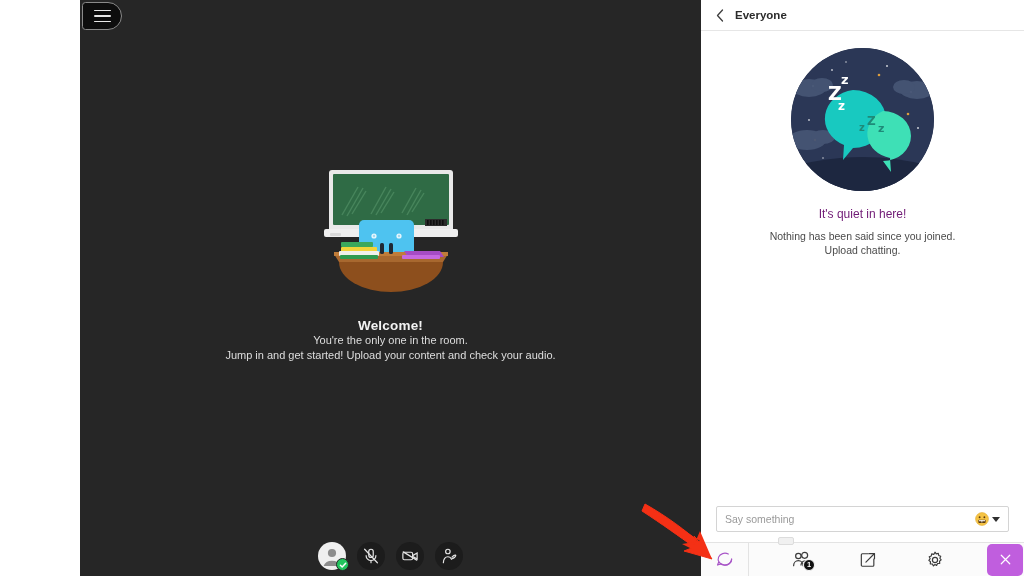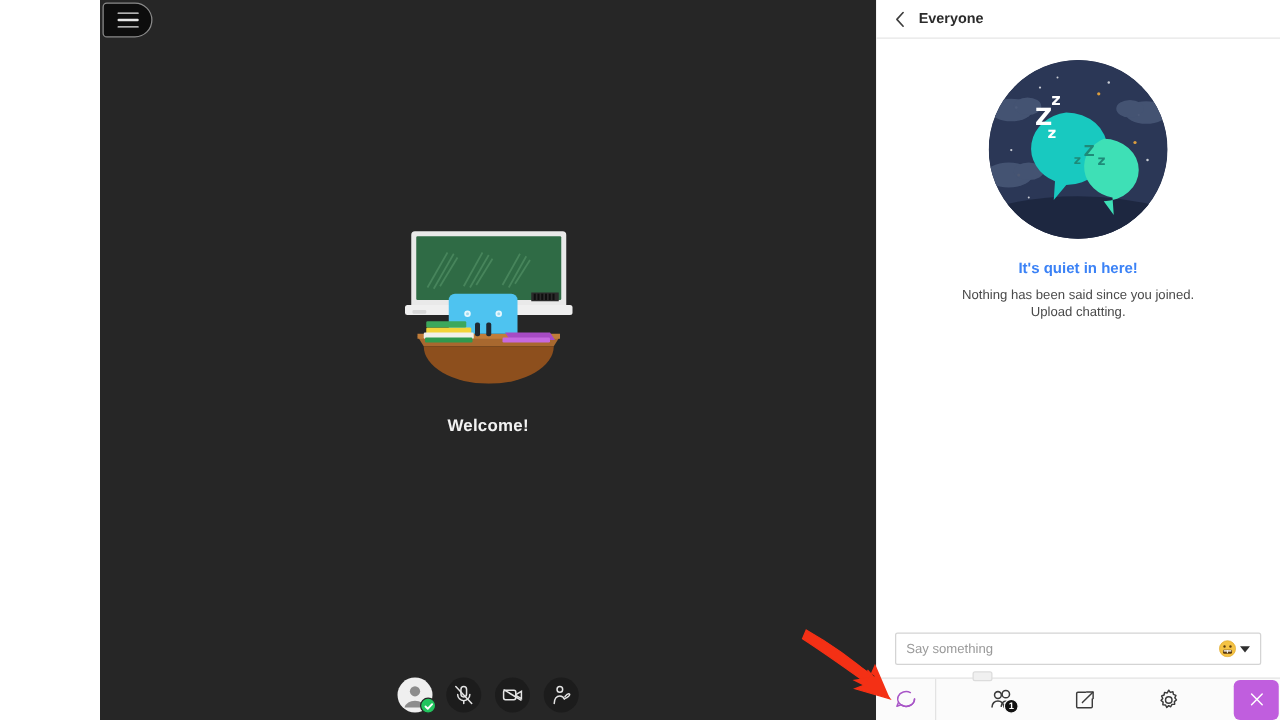--- a/index.html
+++ b/index.html
@@ -134,22 +134,22 @@
     flex: 1 1 auto;
     display: flex; flex-direction: column;
     align-items: center;
     padding-top: 17px;
     overflow: hidden;
   }
   .empty-illus { width: 143px; height: 143px; }
   .empty-title {
     margin-top: 16px;
     font-size: 12px;
-    font-weight: bold;
-    color: #3b82f6;
+    font-weight: normal;
+    color: #701a75;
   }
   .empty-sub {
     margin-top: 8px;
     font-size: 10.5px;
     line-height: 14px;
     color: #4a4a4a;
     text-align: center;
   }
 
   
@@ -311,20 +311,24 @@
         <rect x="25" y="80" width="36" height="5" rx="1" fill="#f2d43a"></rect>
         <rect x="23" y="84" width="40" height="5" rx="1" fill="#f0f0ea"></rect>
         <rect x="25" y="75" width="32" height="5" rx="1" fill="#3ca85c"></rect>
         <rect x="24" y="88" width="38" height="4" rx="1" fill="#2f9a4f"></rect>
 
         <path d="M88 84 H124 L128 90 H92 Z" fill="#a64bc4"></path>
         <rect x="86" y="88" width="38" height="4" rx="1" fill="#c669e0"></rect>
       </svg>
 
       <div class="welcome-title">Welcome!</div>
+      <div class="welcome-sub">
+        <div>You're the only one in the room.</div>
+        <div>Jump in and get started! Upload your content and check your audio.</div>
+      </div>
     </div>
 
     <div class="stage-toolbar">
 
       <div class="tbtn avatar">
         <svg width="26" height="26" viewBox="0 0 26 26">
           <circle cx="13" cy="13" r="13" fill="#efefef"></circle>
           <circle cx="13" cy="10" r="4.1" fill="#8c8c8c"></circle>
           <path d="M4.6 23 A8.8 7.6 0 0 1 21.4 23 Z" fill="#8c8c8c"></path>
         </svg>

